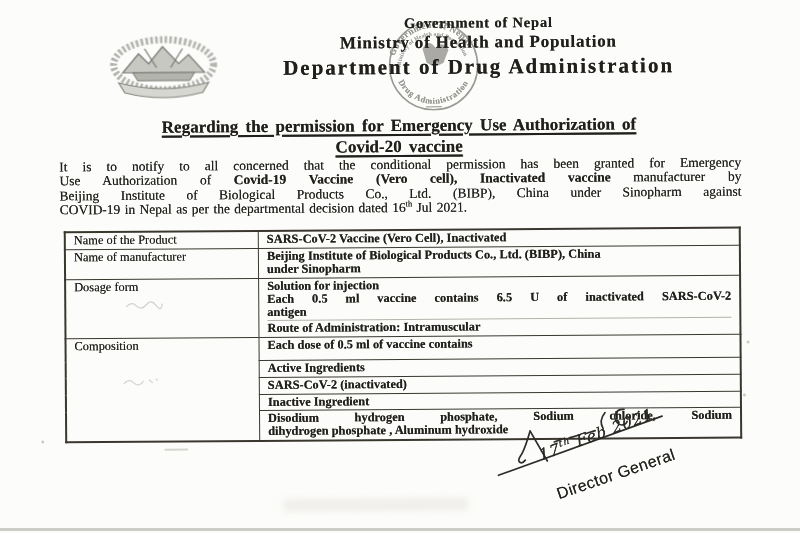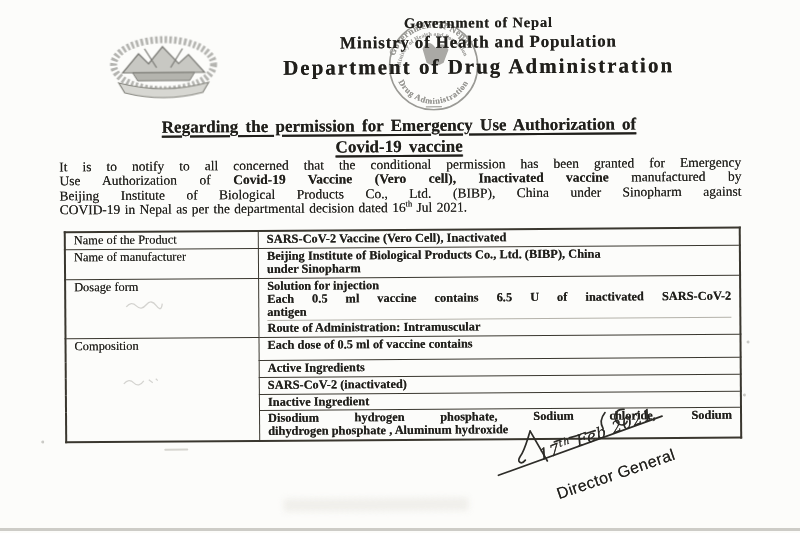--- a/index.html
+++ b/index.html
@@ -95,26 +95,26 @@
     </svg>
 
     <div class="letterhead">
       <div class="hdr-gov">Government of Nepal</div>
       <div class="hdr-min">Ministry of Health and Population</div>
       <div class="hdr-dep">Department of Drug Administration</div>
     </div>
 
     <div class="subject">
       <div><span>Regarding the permission for Emergency Use Authorization of</span></div>
-      <div><span>Covid-19 vaccine</span></div>
+      <div><span>Covid-20 vaccine</span></div>
     </div>
 
     <div class="notice">
       <div class="jline">It is to notify to all concerned that the conditional permission has been granted for Emergency</div>
-      <div class="jline"><span>Use Authorization of </span><b>Covid-19 Vaccine (Vero cell), Inactivated vaccine</b><span> manufactured by</span></div>
+      <div class="jline"><span>Use Authorization of </span><b>Covid-19 Vaccine (Vero cell), Inactivated vaccine</b><span> manufacturer by</span></div>
       <div class="jline">Beijing Institute of Biological Products Co., Ltd. (BIBP), China under Sinopharm against</div>
       <div><span>COVID-19 in Nepal as per the departmental decision dated 16</span><sup>th</sup><span> Jul 2021.</span></div>
     </div>
 
     <table class="info">
       <tbody>
       <tr>
         <td class="lab">Name of the Product</td>
         <td class="val">SARS-CoV-2 Vaccine (Vero Cell), Inactivated</td>
       </tr>

